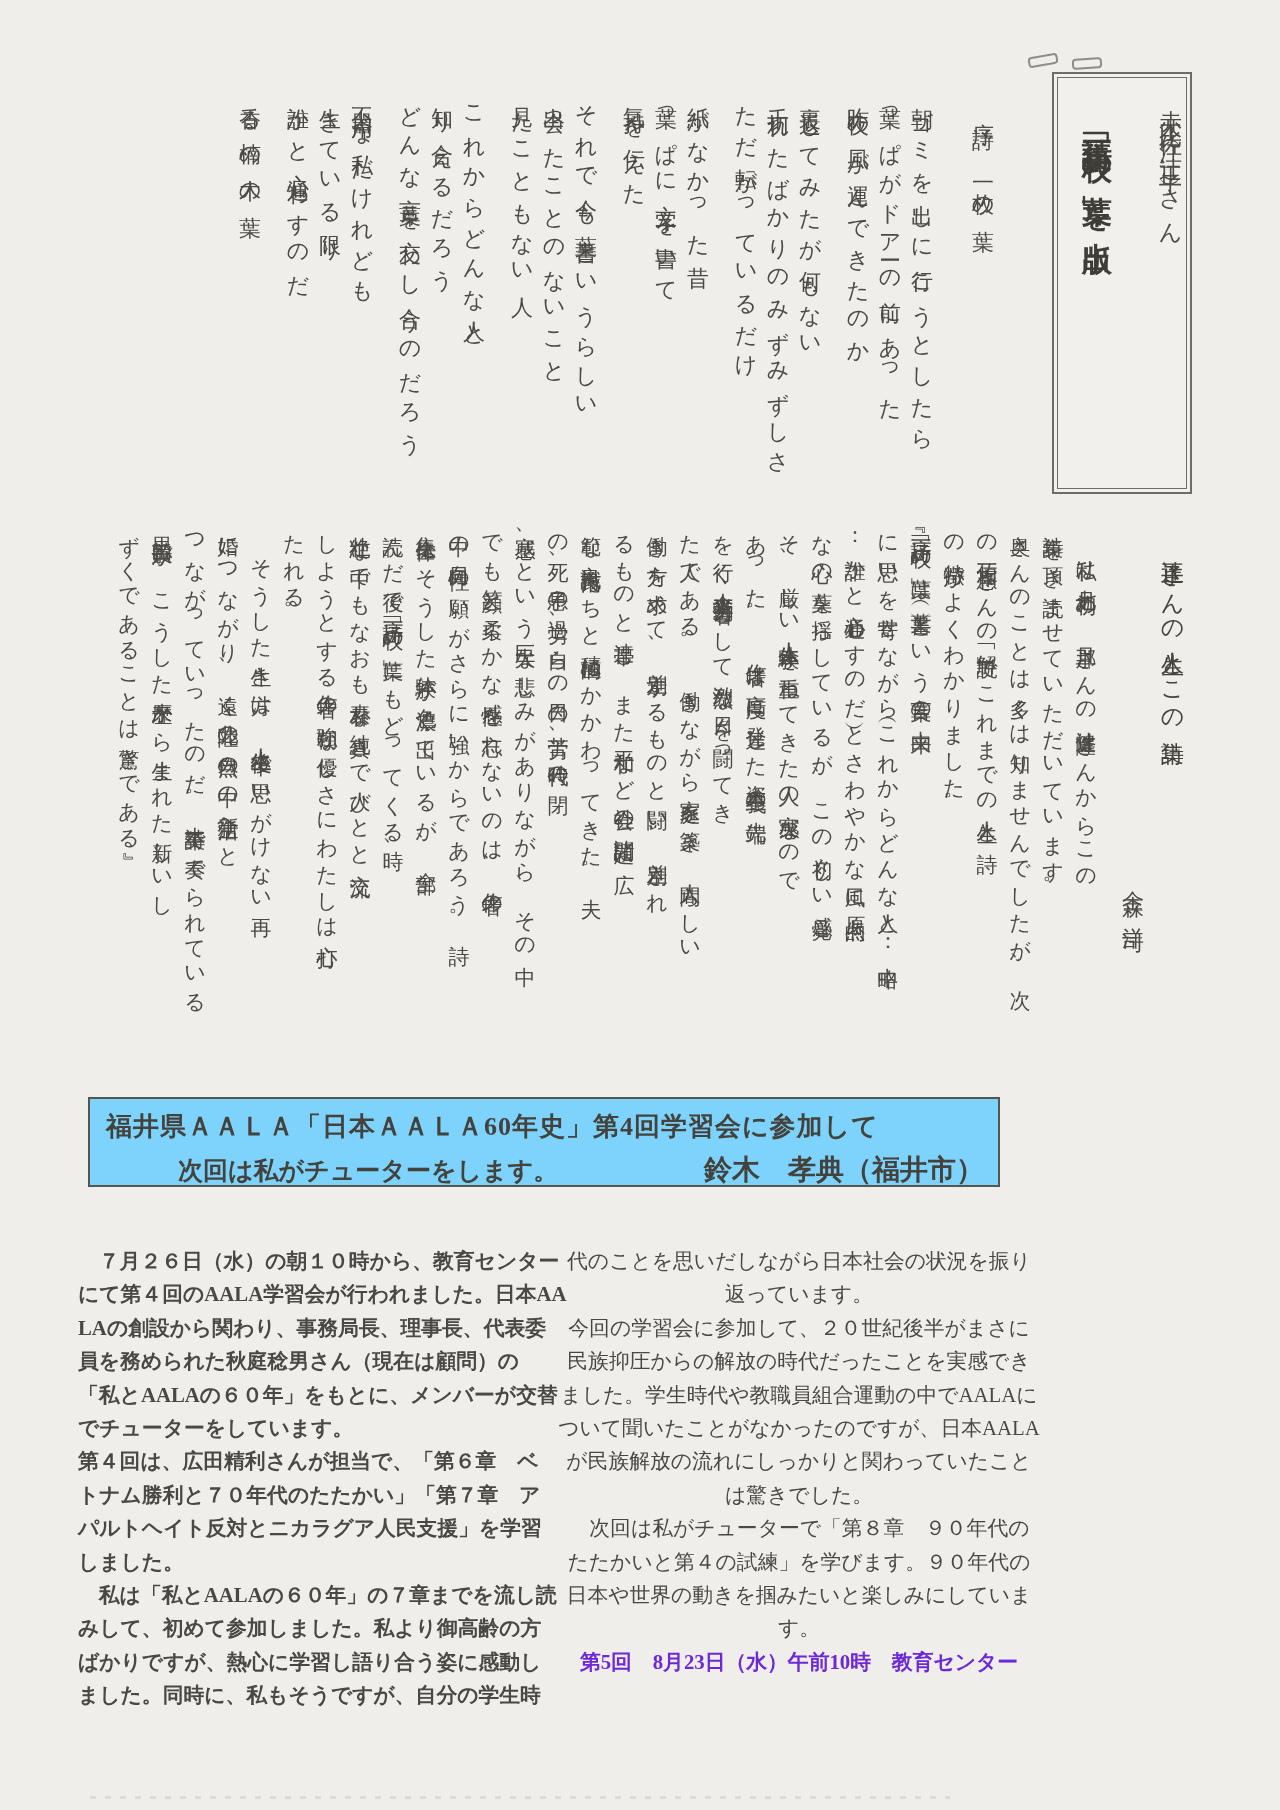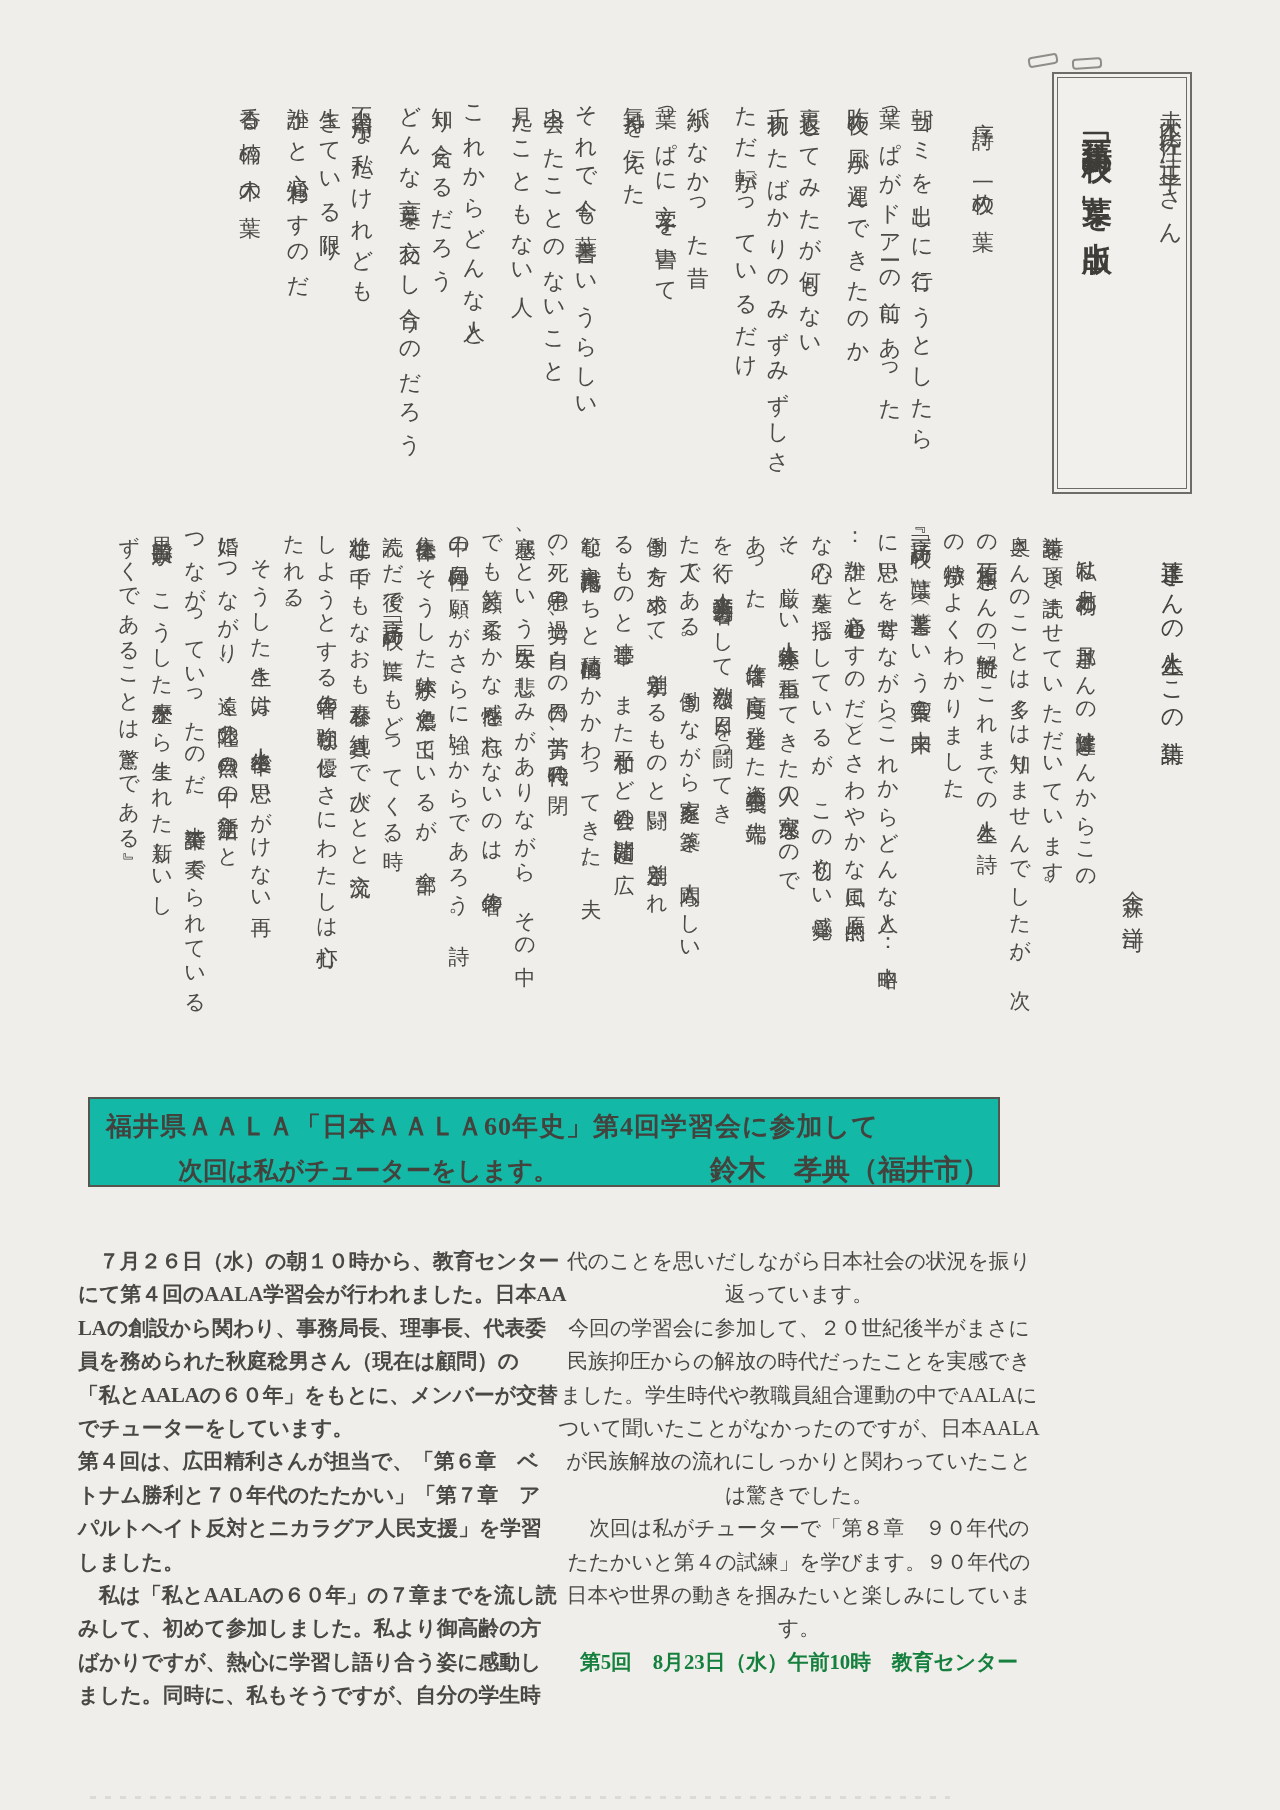--- a/index.html
+++ b/index.html
@@ -30,34 +30,34 @@
   
   #review { position:absolute; top:520px; right:90px; height:535px;
             font-size:21px; letter-spacing:2.5px; line-height:33px; color:#4c4a46; }
   #review .review-heading { font-size:23px; letter-spacing:2px; line-height:36px;
                             padding-top:23px; margin-left:6px; color:#45433e; white-space:nowrap; }
   #review .review-author  { font-size:22px; letter-spacing:5px; line-height:30px;
                             padding-top:353px; margin-left:16px; white-space:nowrap; }
 
   
   #session-box { position:absolute; left:88px; top:1097px; width:908px; height:86px;
-                 border:2px solid #57554f; background:#14b8a6; }
+                 border:2px solid #57554f; background:#7dd3fc; }
   .sb-line1 { margin:10px 0 0 16px; font-size:26px; font-weight:600; letter-spacing:1px;
               color:#44423d; white-space:nowrap; }
   .sb-row   { display:flex; justify-content:space-between; align-items:baseline;
-              margin:7px 8px 0 88px;text-align:right; }
+              margin:7px 14px 0 88px;text-align:right; }
   .sb-line2 { font-size:25px; font-weight:600; color:#44423d; white-space:nowrap; }
   .sb-author{ font-size:28px; font-weight:600; color:#44423d; white-space:nowrap; }
 
   
   .article-col { position:absolute; top:1244px; width:482px; font-size:20.8px;
                  line-height:33.4px; color:#4a4845; }
   #article-left  { left:78px;font-weight:bold; }
   #article-right { left:558px;text-align:center; }
-  .footer-line { font-weight:700; color:#15803d; white-space:nowrap; }
+  .footer-line { font-weight:700; color:#6d28d9; white-space:nowrap; }
 
   
   .staple { position:absolute; width:26px; height:7px; border:2px solid #8f8d87;
             border-radius:4px; background:transparent; }
   #staple-1 { left:1028px; top:55px; transform:rotate(-10deg); }
   #staple-2 { left:1072px; top:58px; transform:rotate(-4deg); }
   #smudge { position:absolute; left:90px; top:1796px; width:860px; height:3px; opacity:.5;
             background:repeating-linear-gradient(90deg,#c9c8c2 0 6px,transparent 6px 15px); }
 </style>
 </head>

